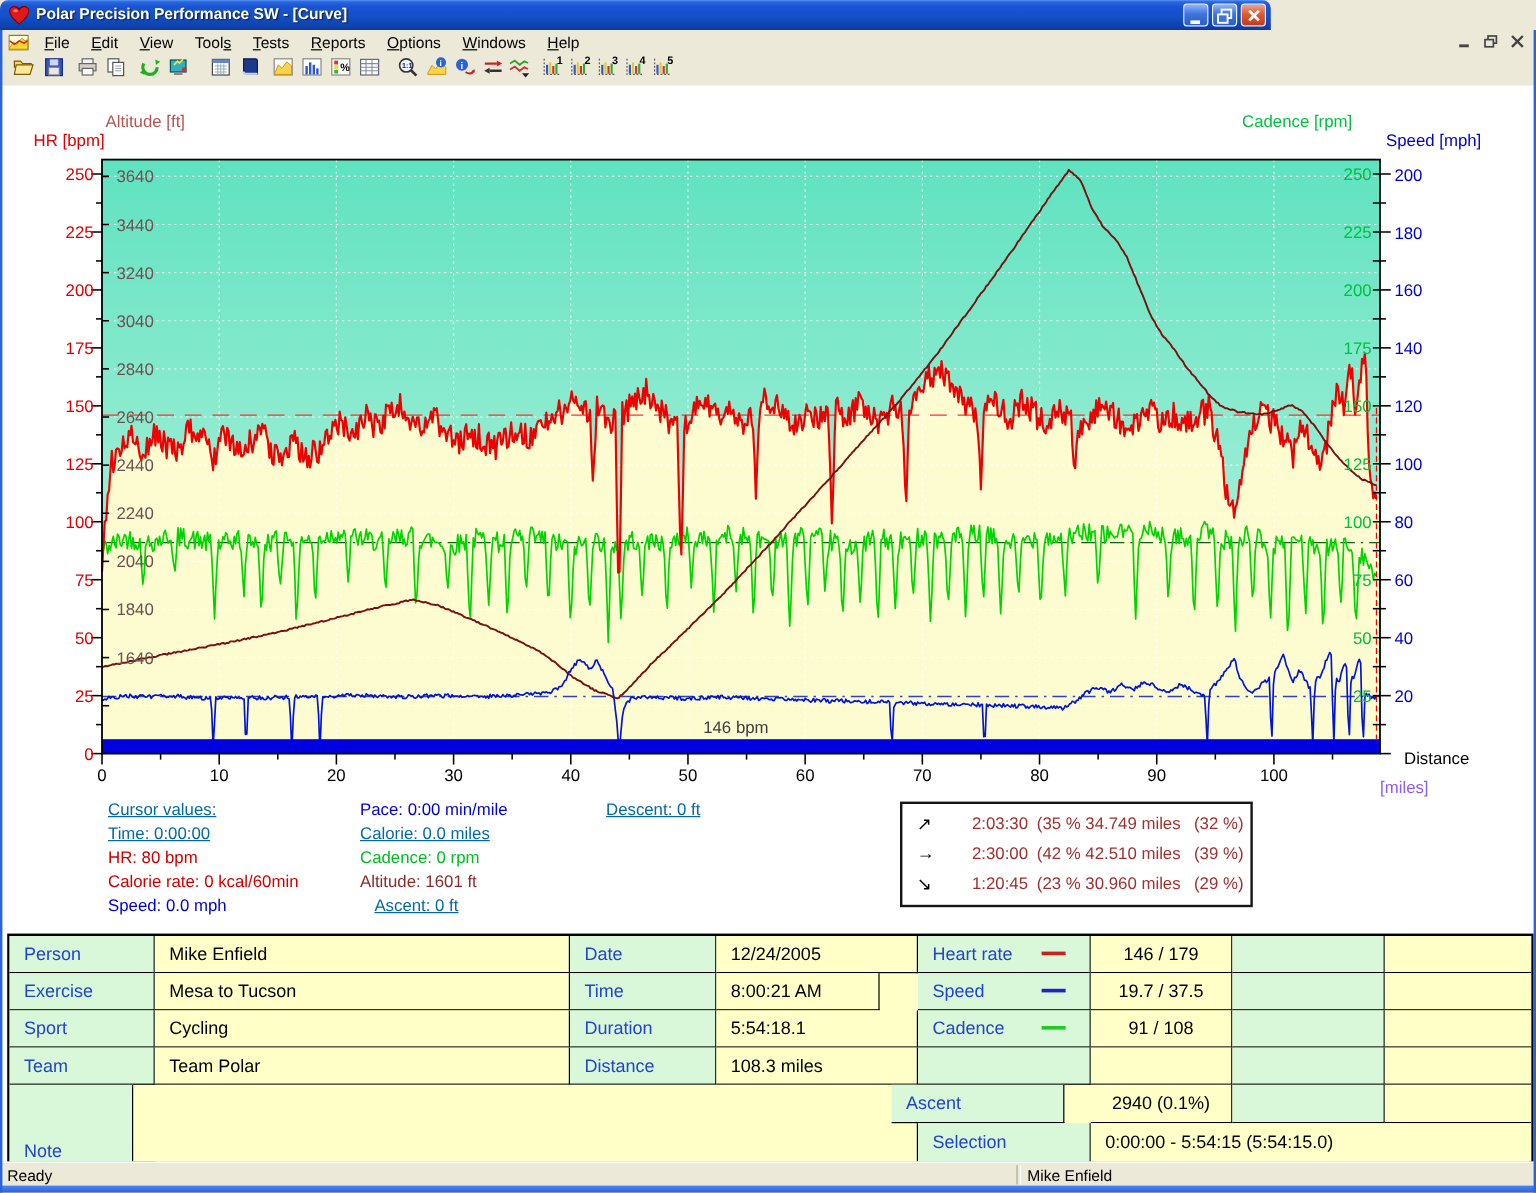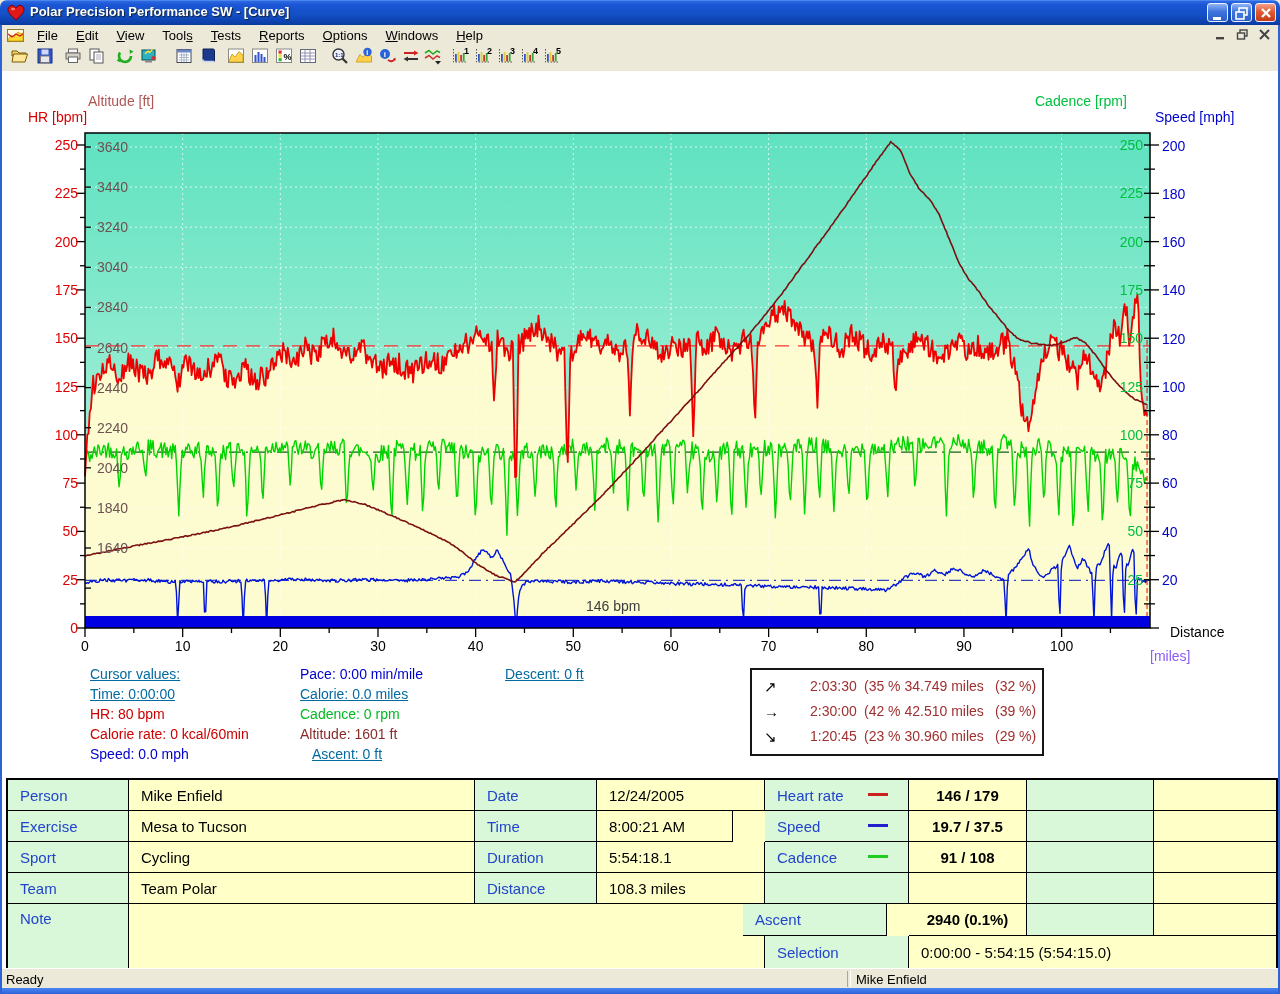--- a/index.html
+++ b/index.html
@@ -1,19 +1,19 @@
 <!DOCTYPE html>
 <html><head>
 <meta charset="utf-8">
 <style>
   html,body{margin:0;padding:0;}
   body{width:1280px;height:994px;position:relative;font-family:"Liberation Sans",sans-serif;background:#ece9d8;overflow:hidden;}
   .abs{position:absolute;}
   
-  #titlebar{left:0;top:0;width:1280px;height:25px;border-radius:7px 7px 0 0;
+  #titlebar{left:0;top:0;width:1059px;height:25px;border-radius:7px 7px 0 0;
     background:linear-gradient(180deg,#5a96f2 0%,#2a67e0 6%,#1b55d4 20%,#1450c8 55%,#0e43b0 85%,#0a3a9e 100%);}
   #title-text{left:30px;top:4px;color:#fff;font-weight:bold;font-size:13px;text-shadow:1px 1px 1px #123;white-space:nowrap;}
   .winbtn{top:3px;width:21px;height:19px;border-radius:3px;border:1px solid #eef;box-sizing:border-box;
     background:linear-gradient(180deg,#8fb4f6,#3f74dc 45%,#2a5ec8);}
   .winbtn.close{background:linear-gradient(180deg,#f2a08a,#df5b33 45%,#c43a18);}
   .winbtn svg{position:absolute;left:0;top:0;}
   
   #menubar{left:0;top:25px;width:1280px;height:20px;background:#ece9d8;display:flex;align-items:center;}
   .menu-item{padding:2px 9px;font-size:13px;color:#000;cursor:default;}
   .menu-item u{text-decoration:underline;}
@@ -35,21 +35,21 @@
   .sel-mid{position:absolute;left:112px;}
   .sel-pct{position:absolute;left:243px;}
   
   #exttable{left:6px;top:778px;width:1268px;height:188px;border:2px solid #000;box-sizing:content-box;background:#ffffc8;}
   .tc{position:absolute;border-right:1px solid #000;border-bottom:1px solid #000;box-sizing:border-box;font-size:15px;display:flex;align-items:center;}
   .tc.green{background:#d9f7d9;}
   .tc.yellow{background:#ffffc8;}
   .tc .lbl{color:#2244cc;padding-left:12px;}
   .tc .val{color:#000;padding-left:12px;}
   .tc.center{justify-content:center;}
-  .tc.center .val{padding-left:0;font-weight:bold;}
+  .tc.center .val{padding-left:0;}
   .dash{position:absolute;right:20px;top:50%;margin-top:-2px;width:20px;height:3px;}
   .dash-hr{background:#cc2020;} .dash-speed{background:#2020cc;} .dash-cad{background:#20cc20;}
   
   #statusbar{left:0;top:968px;width:1280px;height:20px;background:#ece9d8;border-top:1px solid #fff;font-size:13px;color:#000;}
   .sb-div{position:absolute;top:2px;width:2px;height:16px;border-left:1px solid #aca899;border-right:1px solid #fff;}
   #frame-bottom{left:0;top:988px;width:1280px;height:6px;background:linear-gradient(180deg,#4a86f4,#2c63d8);}
   .frame-side{top:25px;width:2px;height:969px;background:#2c63d8;}
 </style>
 </head>
 <body>
@@ -559,21 +559,21 @@
         <span class="lbl">Distance</span>
       </div>
     <div class="tc yellow" style="left:589px;top:93px;width:168px;height:31px">
         <span class="val">108.3 miles</span>
       </div>
     <div class="tc green" style="left:757px;top:93px;width:144px;height:31px"></div>
     <div class="tc yellow" style="left:901px;top:93px;width:118px;height:31px"></div>
     <div class="tc green" style="left:1019px;top:93px;width:127px;height:31px"></div>
     <div class="tc yellow" style="left:1146px;top:93px;width:122px;height:31px;border-right:none"></div>
 
-    <div class="tc green" style="left:0;top:124px;width:121px;height:64px;border-bottom:none;align-items:flex-start">
+    <div class="tc green" style="left:0;top:124px;width:103px;height:64px;border-bottom:none;align-items:flex-end">
         <span class="lbl" style="padding-top:6px">Note</span>
       </div>
     <div class="tc yellow" style="left:121px;top:124px;width:636px;height:64px;border-bottom:none">
         <span class="val"></span>
       </div>
 
     <div class="tc green" style="left:735px;top:124px;width:144px;height:32px">
         <span class="lbl">Ascent</span>
       </div>
     <div class="tc yellow center" style="left:901px;top:124px;width:118px;height:32px">

